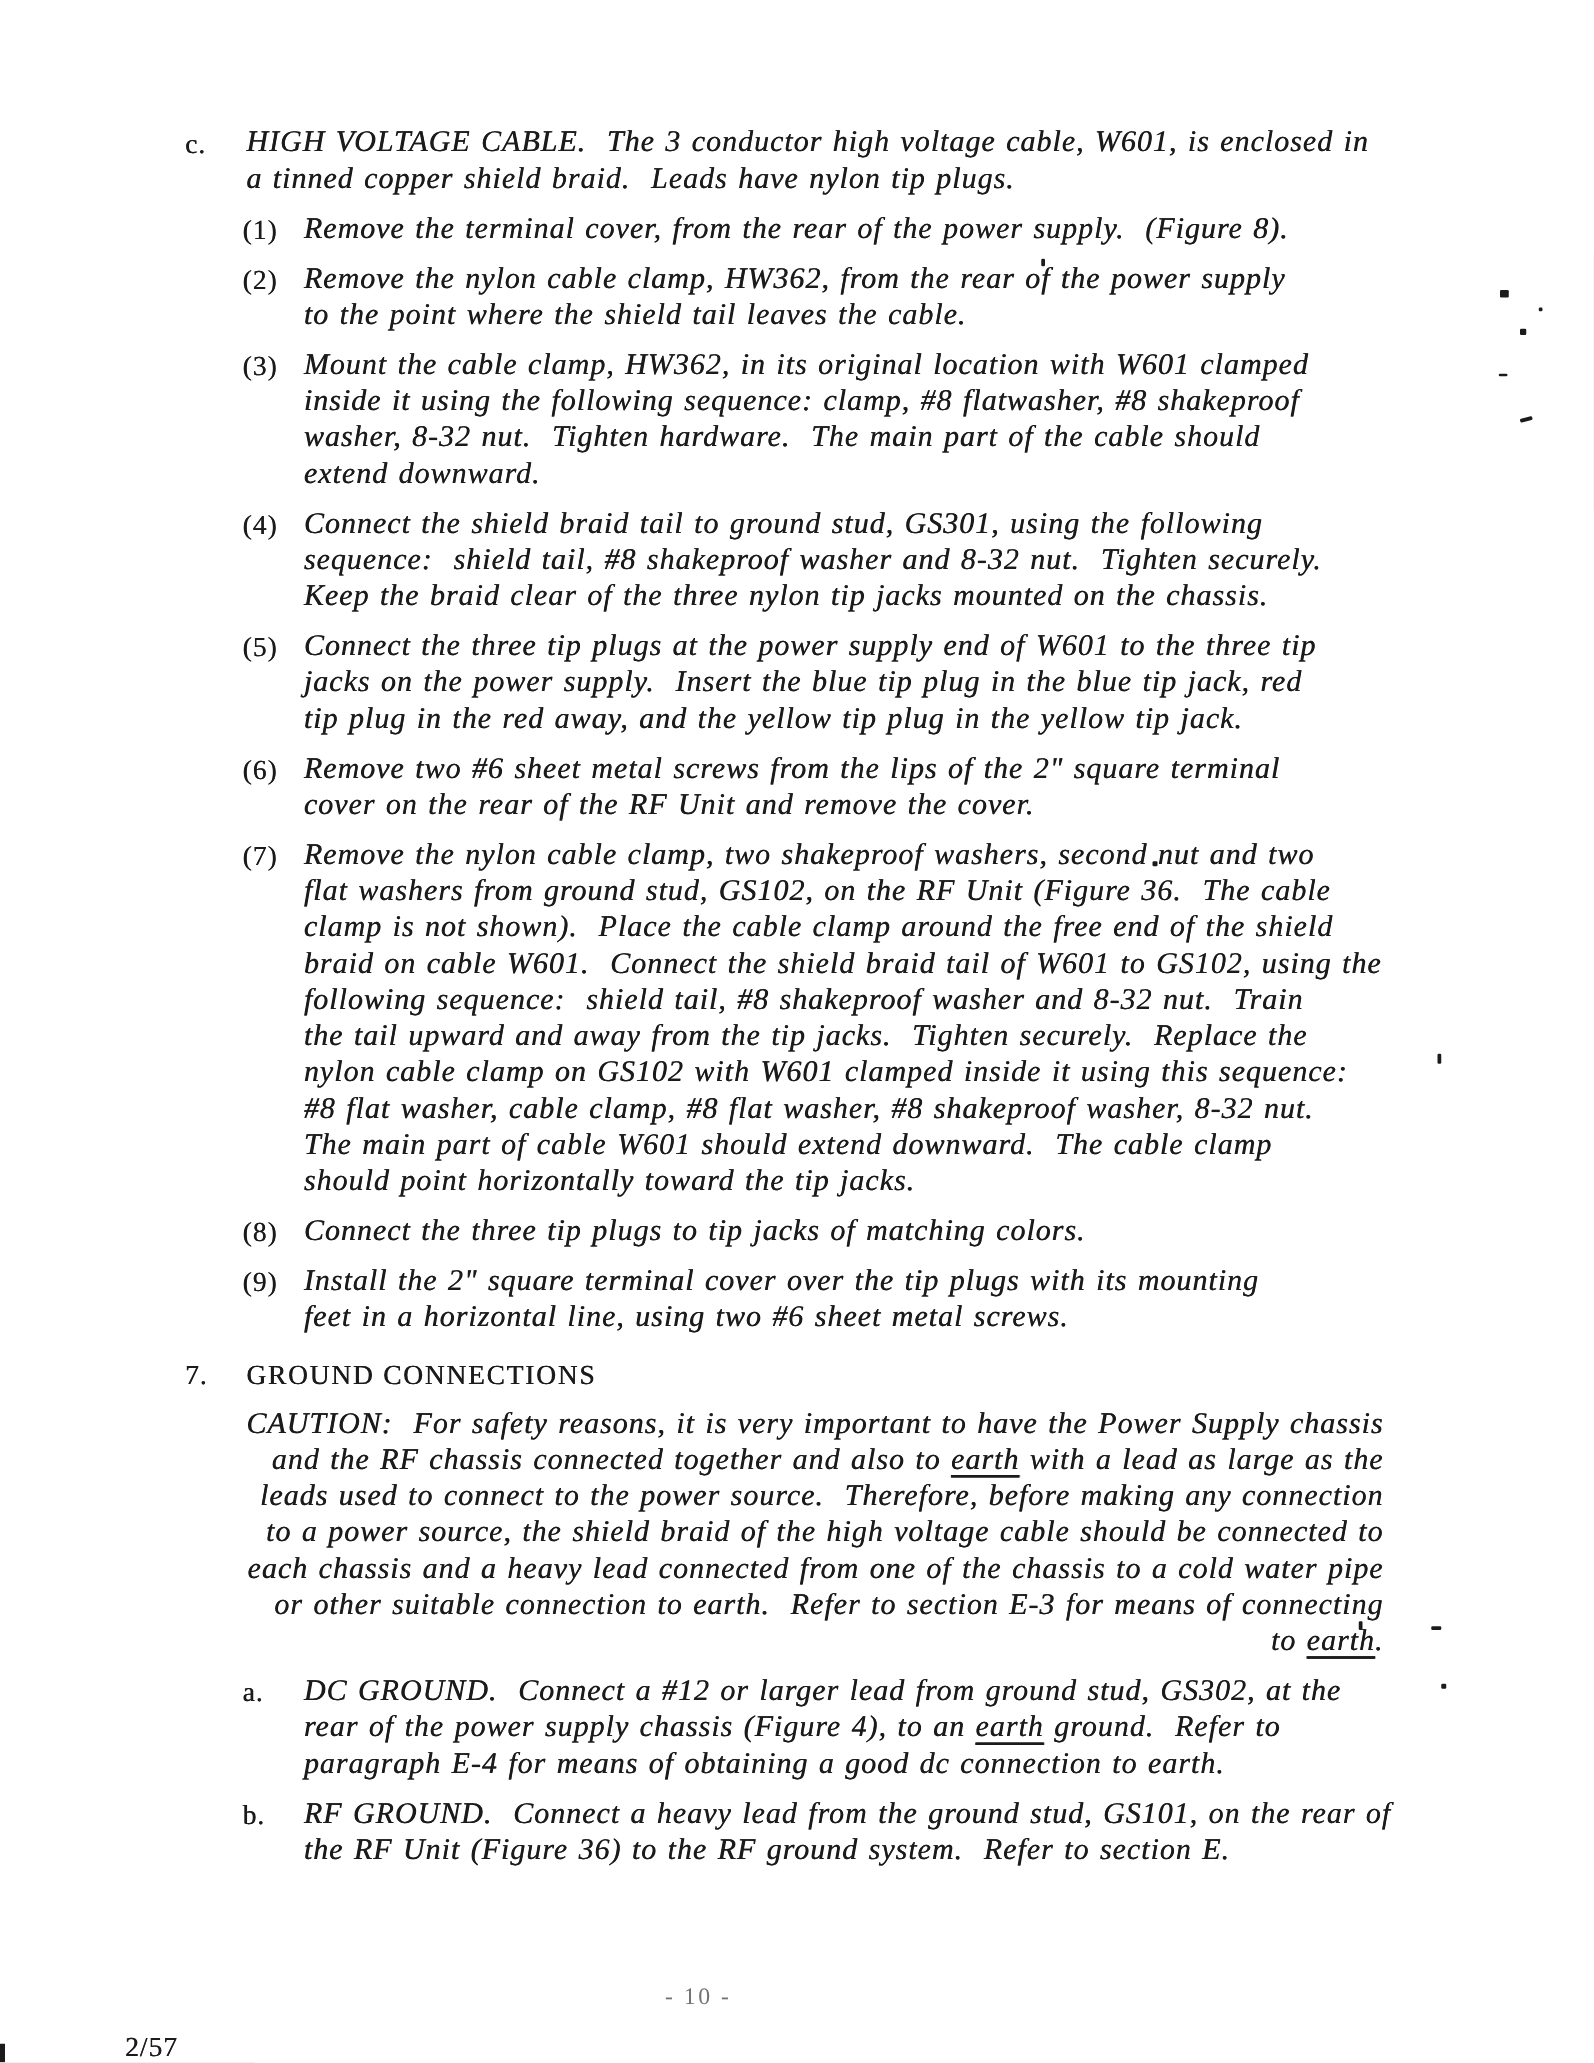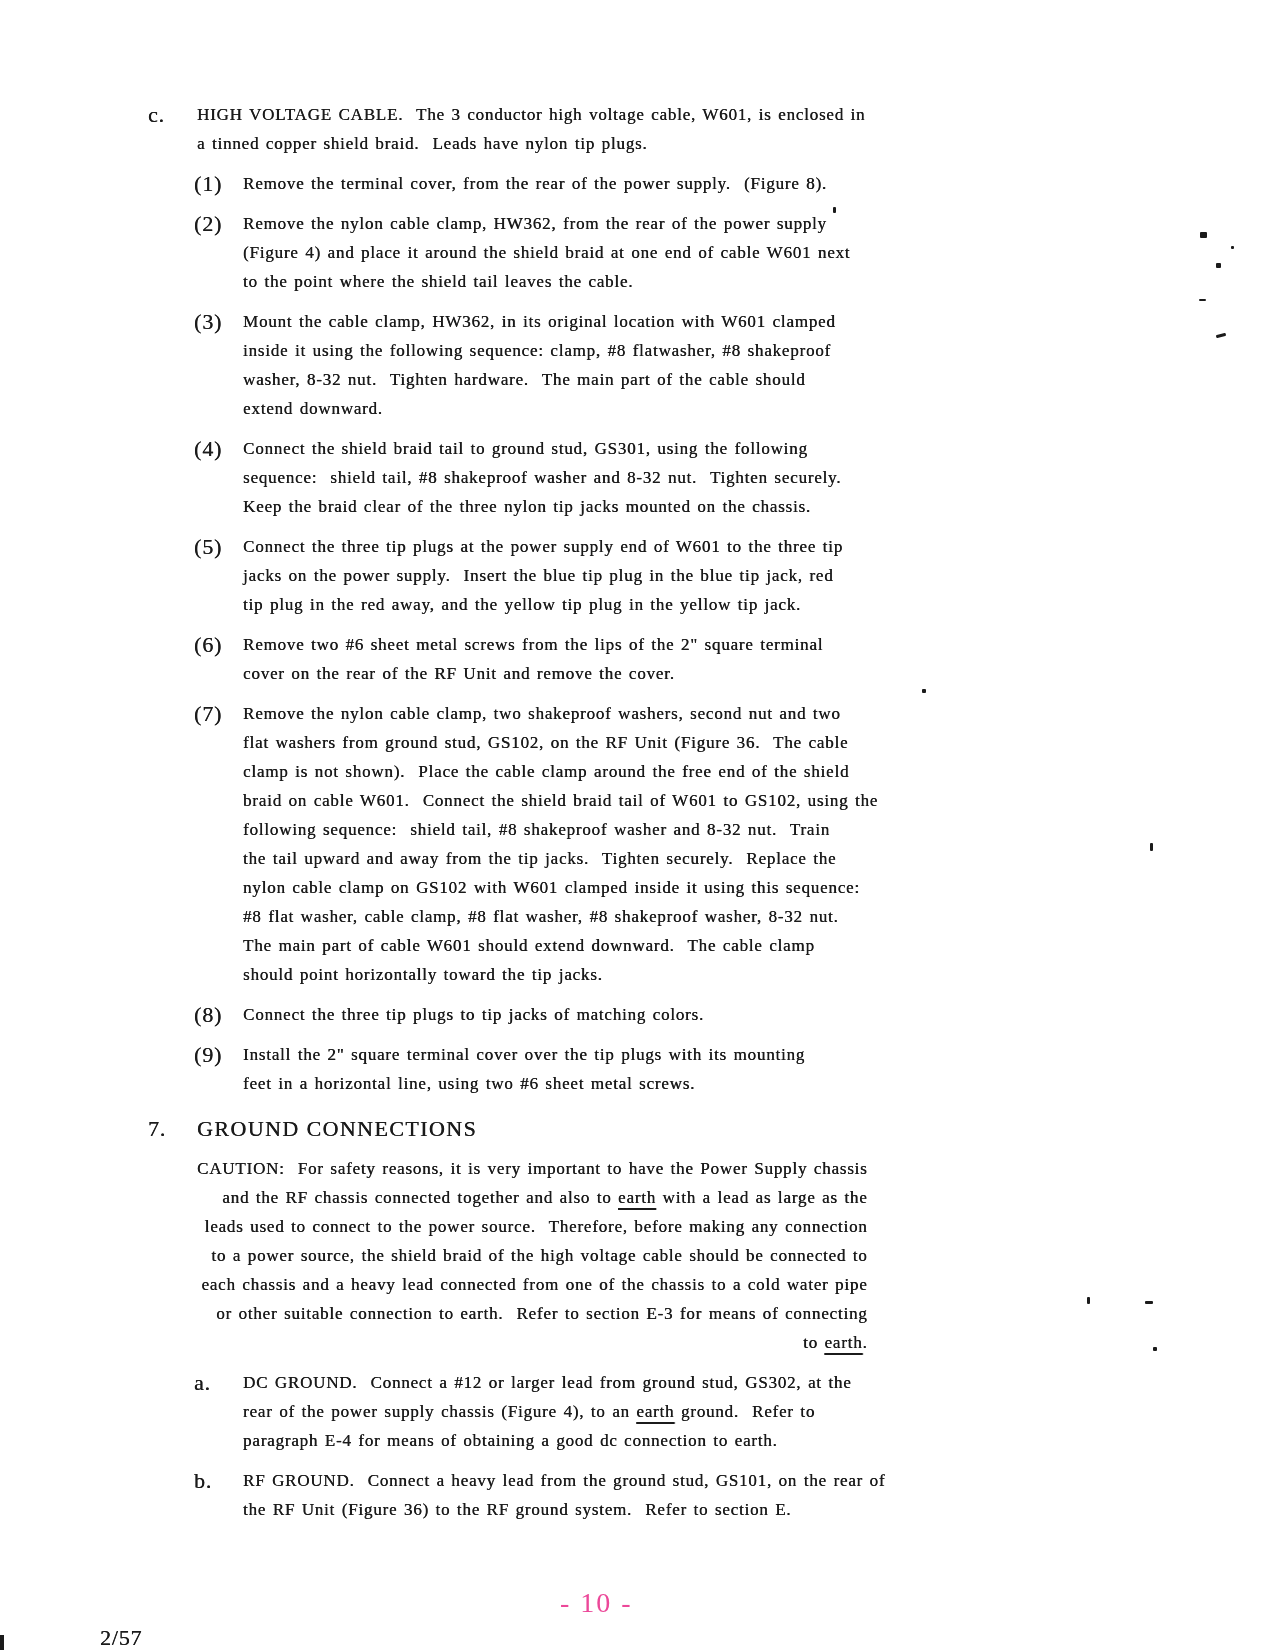--- a/index.html
+++ b/index.html
@@ -12,26 +12,27 @@
     overflow:hidden;
     margin:0 auto;
   }
   .content{
     position:absolute;
     left:148px;top:100px;
     width:1000px;
   }
   .line{
     white-space:pre;
-    font-size:17px;
+    font-size:24px;
     line-height:29px;
     height:29px;
     letter-spacing:0.8px;
     word-spacing:1.5px;
     text-shadow:0.3px 0 0 currentColor;
+    font-style:italic;
   }
   .label{
     flex:0 0 49px;
     font-size:22px;
     line-height:29px;
     letter-spacing:0.8px;
     text-shadow:0.3px 0 0 currentColor;
   }
   .block{display:flex;margin:0 0 11px 0;}
   .indent1{margin-left:46px;}
@@ -47,23 +48,23 @@
     text-shadow:0.3px 0 0 currentColor;
   }
   .sec-gap{margin-top:16px;}
   .footer-left{
     position:absolute;left:100px;top:1585px;
     font-size:22px;letter-spacing:0.8px;
     text-shadow:0.3px 0 0 currentColor;
     margin-top:40px;
   }
   .footer-center{
-    position:absolute;left:560px;top:1587px;
-    font-size:28px;letter-spacing:2px;
-    color:#ec4899;
+    position:absolute;left:532px;top:1587px;
+    font-size:19px;letter-spacing:2px;
+    color:#737373;
   }
   .speck{position:absolute;background:#1b1b1b;border-radius:1px;}
 </style>
 </head>
 <body>
 
 <div class="page">
 
   <div class="content">
 
@@ -81,21 +82,20 @@
           <span class="label">(1)</span>
           <div>
             <div class="line">Remove the terminal cover, from the rear of the power supply.  (Figure 8).</div>
           </div>
         </div>
 
         <div class="block">
           <span class="label">(2)</span>
           <div>
             <div class="line">Remove the nylon cable clamp, HW362, from the rear of the power supply</div>
-            <div class="line">(Figure 4) and place it around the shield braid at one end of cable W601 next</div>
             <div class="line">to the point where the shield tail leaves the cable.</div>
           </div>
         </div>
 
         <div class="block">
           <span class="label">(3)</span>
           <div>
             <div class="line">Mount the cable clamp, HW362, in its original location with W601 clamped</div>
             <div class="line">inside it using the following sequence: clamp, #8 flatwasher, #8 shakeproof</div>
             <div class="line">washer, 8-32 nut.  Tighten hardware.  The main part of the cable should</div>

